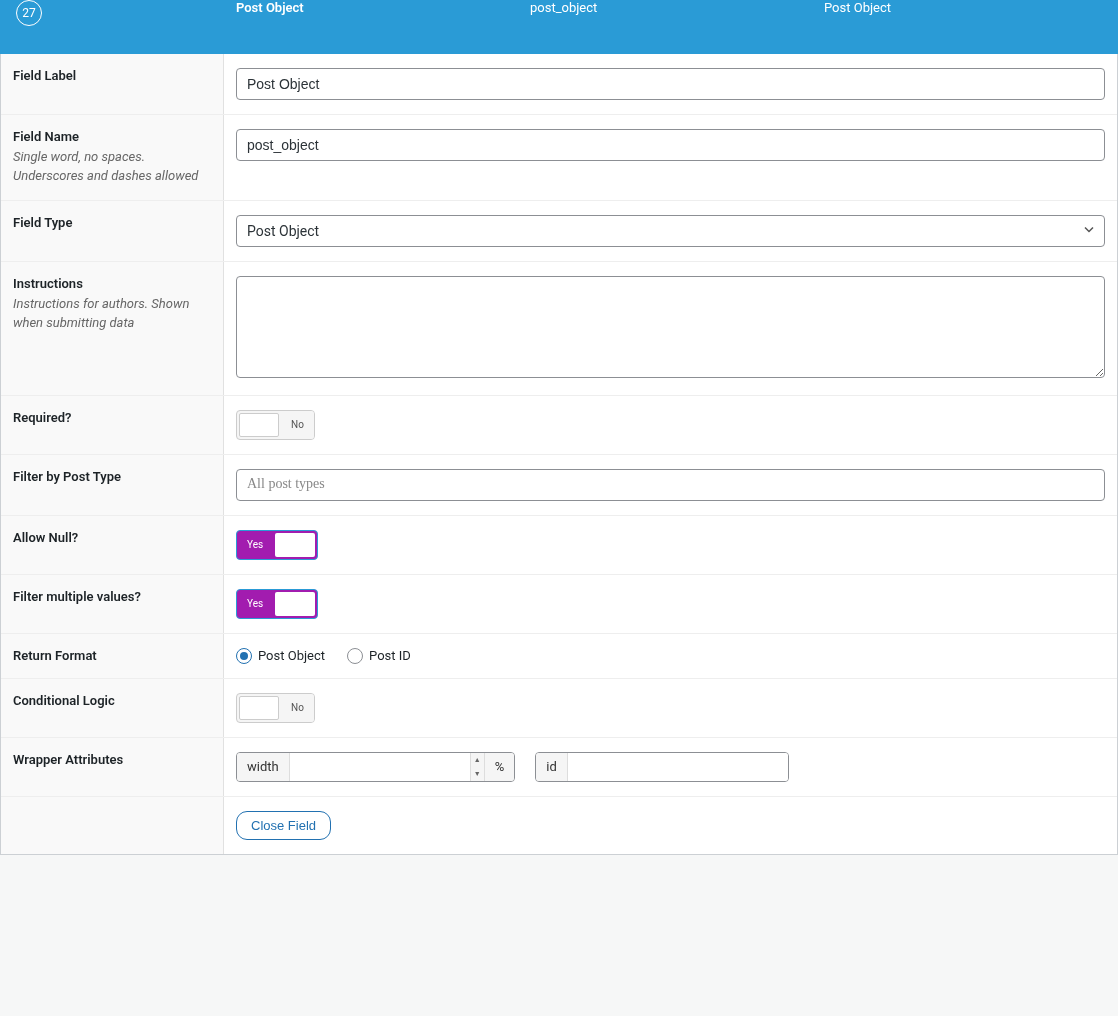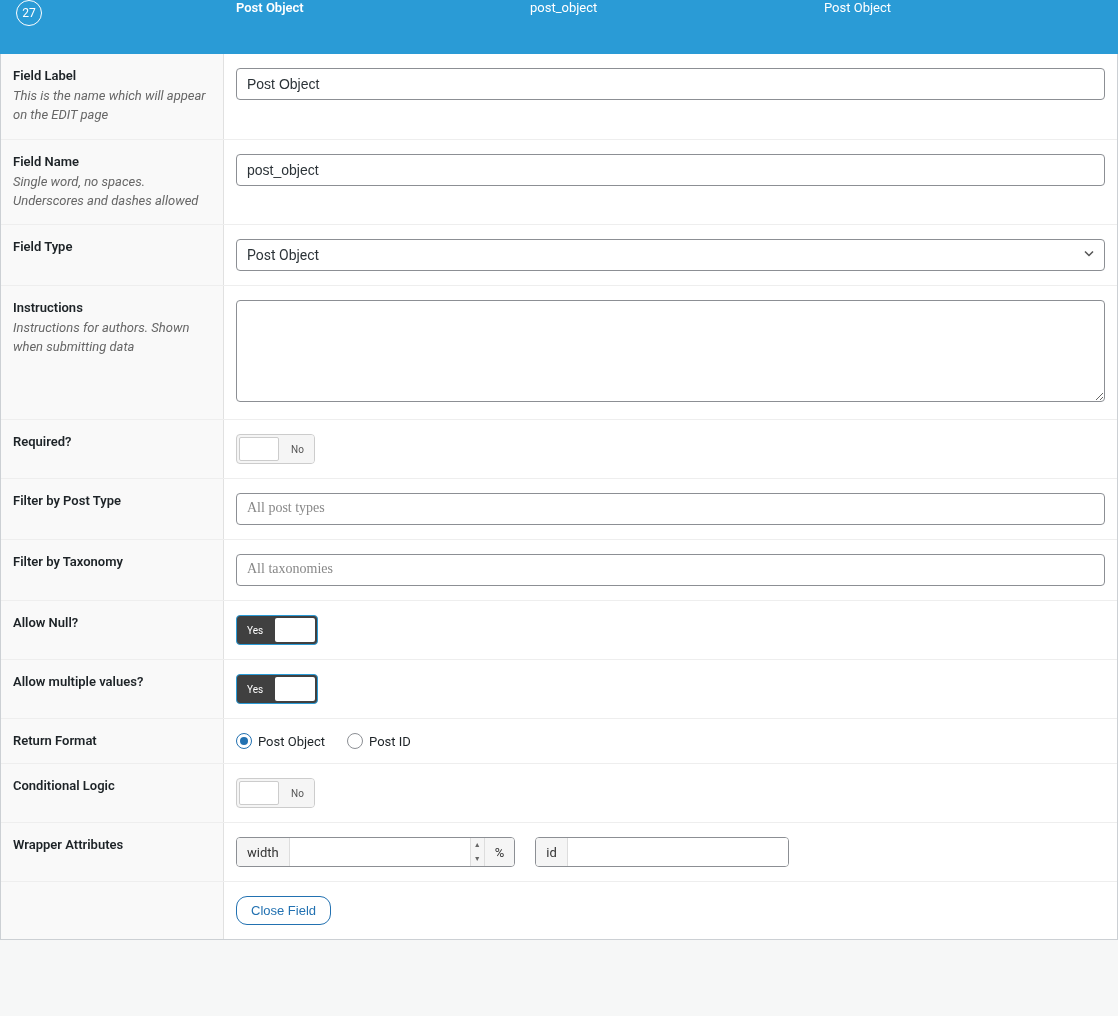--- a/index.html
+++ b/index.html
@@ -146,21 +146,21 @@
     }
     .toggle .tlabel {
       padding: 0 10px;
       font-size: 10px;
       color: #555;
       height: 100%;
       display: flex;
       align-items: center;
     }
     .toggle.on {
-      background: #404040;
+      background: #a21caf;
     }
     .toggle.on .tlabel {
       color: #fff;
     }
     .toggle.on .knob {
       order: 2;
       border-left: none;
       margin: 2px;
       height: calc(100% - 4px);
       border-radius: 2px;
@@ -297,21 +297,20 @@
       <div class="header-col">post_object</div>
       <div class="header-col">Post Object</div>
     </div>
   </div>
 
   <div class="settings">
 
     <div class="row">
       <div class="label-cell">
         <div class="lbl">Field Label</div>
-        <div class="desc">This is the name which will appear on the EDIT page</div>
       </div>
       <div class="input-cell">
         <input type="text" class="text-input" value="Post Object" style="">
       </div>
     </div>
 
     <div class="row">
       <div class="label-cell">
         <div class="lbl">Field Name</div>
         <div class="desc">Single word, no spaces. Underscores and dashes allowed</div>
@@ -361,44 +360,36 @@
 
     <div class="row">
       <div class="label-cell">
         <div class="lbl">Filter by Post Type</div>
       </div>
       <div class="input-cell">
         <div class="multiselect">All post types</div>
       </div>
     </div>
 
-    <div class="row">
-      <div class="label-cell">
-        <div class="lbl">Filter by Taxonomy</div>
-      </div>
-      <div class="input-cell">
-        <div class="multiselect">All taxonomies</div>
-      </div>
-    </div>
 
     <div class="row">
       <div class="label-cell">
         <div class="lbl">Allow Null?</div>
       </div>
       <div class="input-cell">
         <div class="toggle on">
           <div class="tlabel">Yes</div>
           <div class="knob"></div>
         </div>
       </div>
     </div>
 
     <div class="row">
       <div class="label-cell">
-        <div class="lbl">Allow multiple values?</div>
+        <div class="lbl">Filter multiple values?</div>
       </div>
       <div class="input-cell">
         <div class="toggle on">
           <div class="tlabel">Yes</div>
           <div class="knob"></div>
         </div>
       </div>
     </div>
 
     <div class="row">

